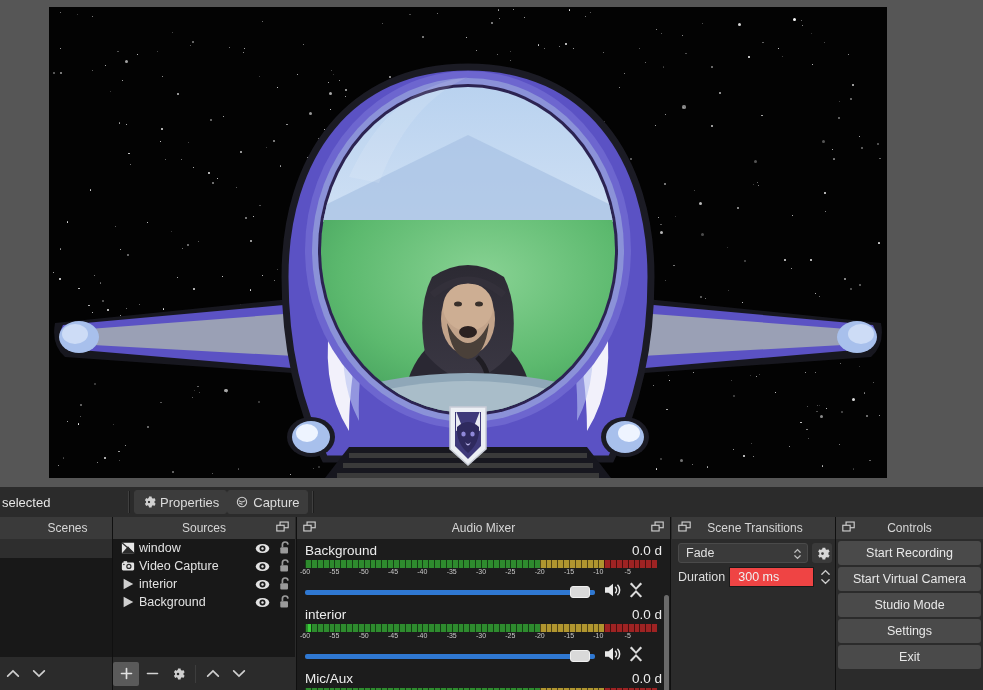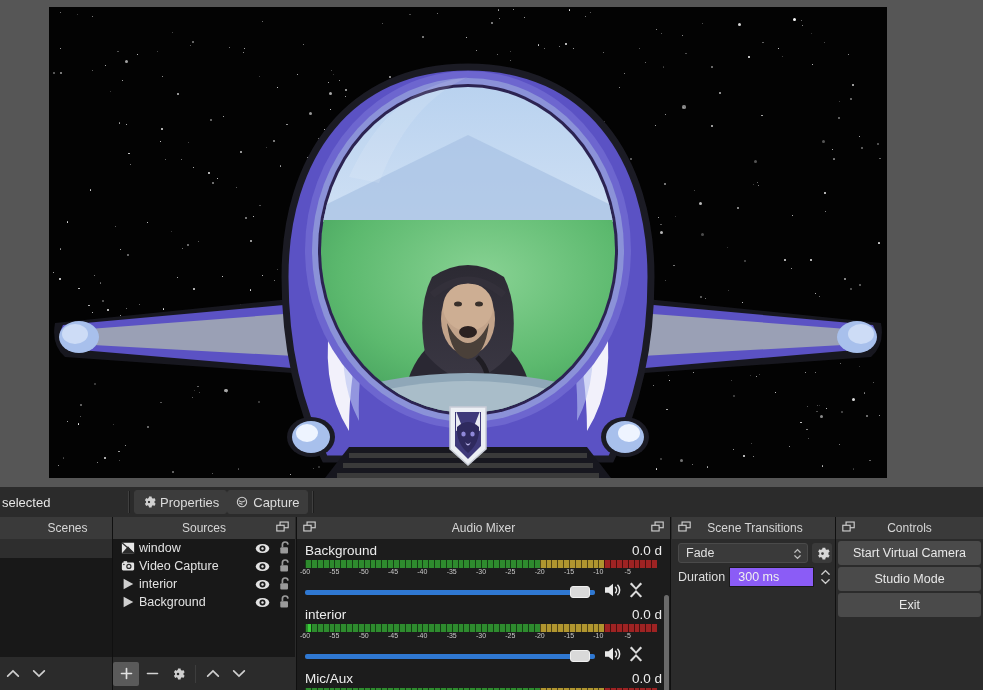--- a/index.html
+++ b/index.html
@@ -108,21 +108,21 @@
   .combo {
     position:relative; flex:1; height:20px; background:#3a3a3a; border:1px solid #4a4a4a;
     border-radius:3px; display:flex; align-items:center; padding-left:7px;
     color:#e0e0e0; font-size:12.5px; cursor:pointer;
   }
   .combo .spin { position:absolute; right:5px; top:2px; }
   .gear-btn { width:20px; height:20px; display:flex; align-items:center; justify-content:center;
               background:#3a3a3a; border-radius:3px; cursor:pointer; }
   .dur-label { color:#dedede; font-size:12.5px; white-space:nowrap; }
   .dur-field {
-    background:#8b5cf6; border:1px solid #1a1a1a; height:20px; flex:1;
+    background:#ef4444; border:1px solid #1a1a1a; height:20px; flex:1;
     display:flex; align-items:center; padding-left:8px; color:#efefef; font-size:12.5px;
   }
   .spinner { width:14px; height:20px; display:flex; flex-direction:column;
              align-items:center; justify-content:center; cursor:pointer; }
 
   
   #ctrl-header { left:836px; top:30px; width:147px; }
   #ctrl-body { left:836px; top:52px; width:147px; height:151px; background:#2b2b2b; padding:2px 2px 0 2px;}
   .ctrl-btn {
     height:24px; margin-bottom:2px; background:#4a4a4a; border-radius:3px;
@@ -1236,26 +1236,32 @@
     <span class="float-icon">
       <svg width="13" height="11" viewBox="0 0 16 13" fill="none" stroke="#cfcfcf" stroke-width="1.4">
         <rect x="5" y="1" width="10" height="7"></rect>
           <rect x="1" y="5" width="9" height="7" fill="#3a3a3a"></rect>
       </svg>
     </span>
     <span class="panel-title">Controls</span>
   </div>
   <div class="panel-body" id="ctrl-body">
       <div class="ctrl-btn">
+       <span>Start Recording</span>
+     </div>
+      <div class="ctrl-btn">
        <span>Start Virtual Camera</span>
      </div>
       <div class="ctrl-btn">
        <span>Studio Mode</span>
      </div>
       <div class="ctrl-btn">
+       <span>Settings</span>
+     </div>
+      <div class="ctrl-btn">
        <span>Exit</span>
      </div>
     </div>
 
   <div class="vdiv" style="left:112px; top:30px; height:173px;"></div>
   <div class="vdiv" style="left:296px; top:30px; height:173px;"></div>
   <div class="vdiv" style="left:670px; top:30px; height:173px;"></div>
   <div class="vdiv" style="left:835px; top:30px; height:173px;"></div>
 </div>
 

